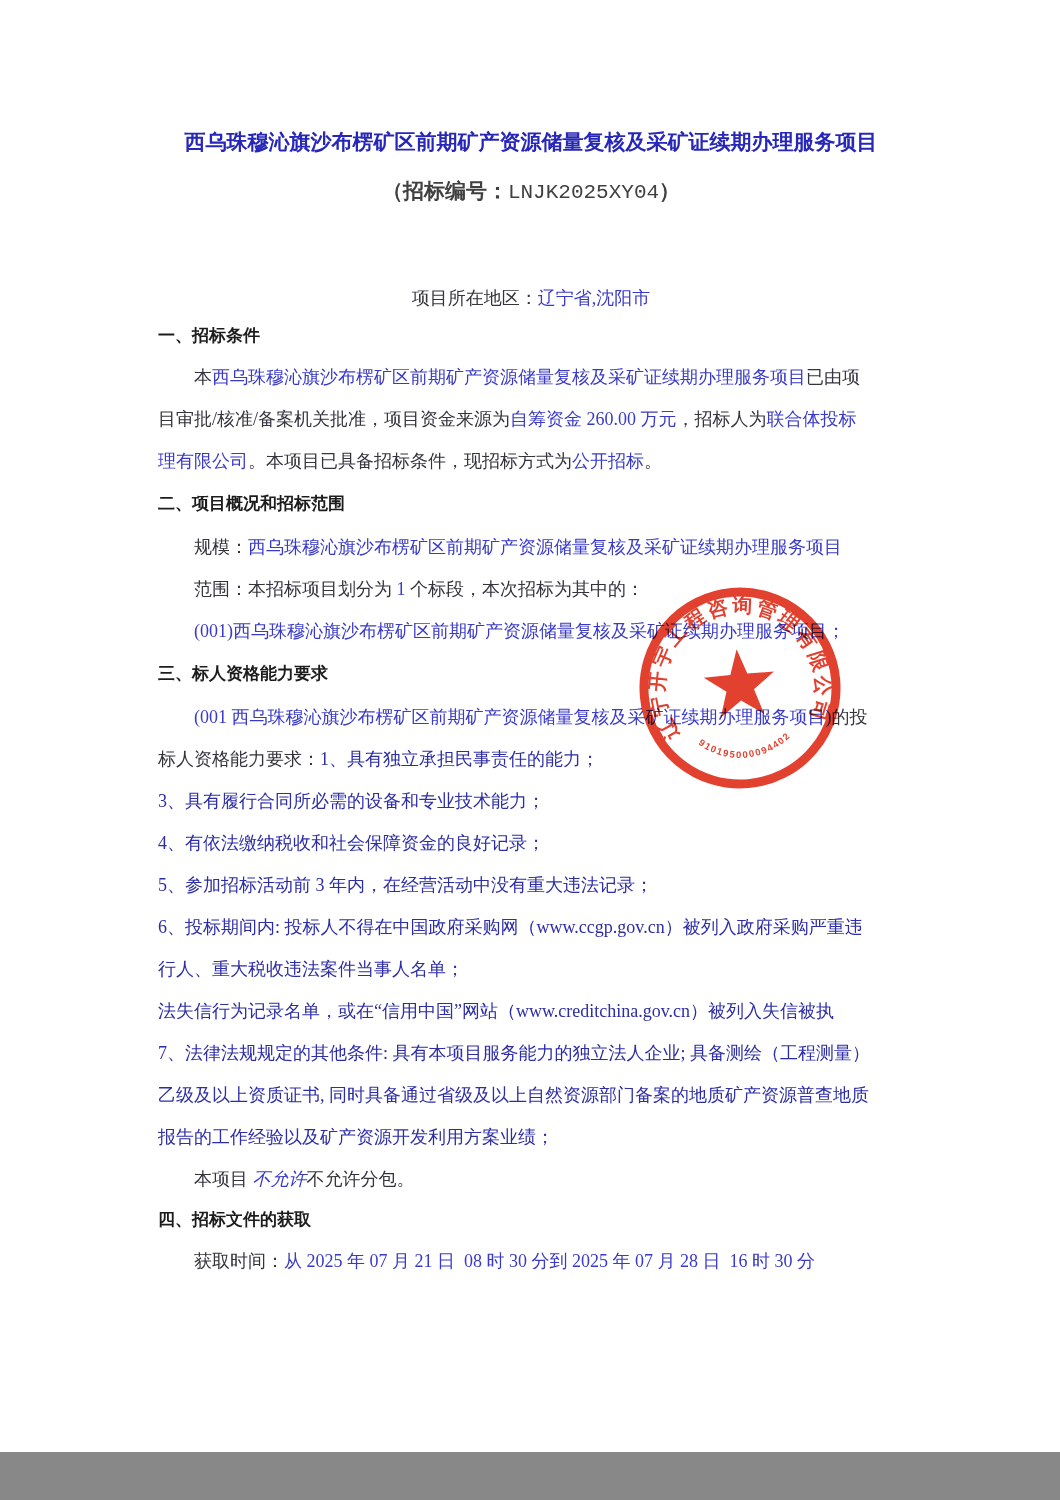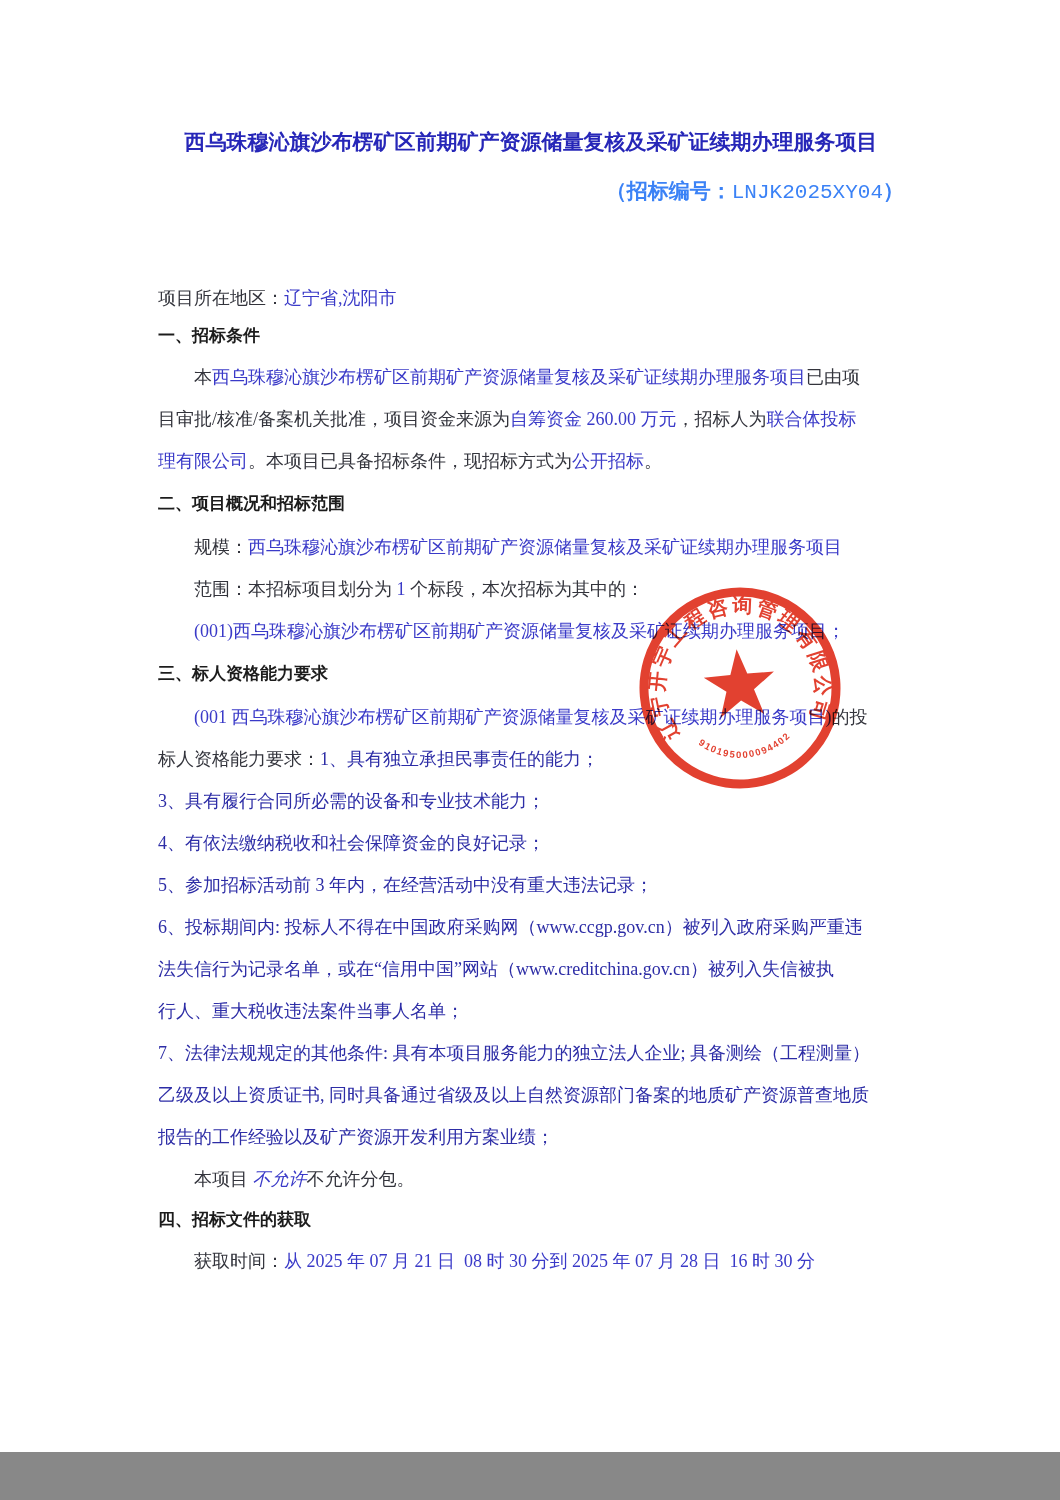--- a/index.html
+++ b/index.html
@@ -15,25 +15,25 @@
   .content{
     position:absolute;left:158px;top:0;width:746px;
   }
   .line{white-space:pre;font-size:18px;line-height:42px;color:#33343c;}
   .ind{padding-left:36px;}
   .doc-title{
     text-align:center;font-size:21px;font-weight:bold;color:#2626b8;
     line-height:32px;margin-top:126px;white-space:pre;
   }
   .doc-subtitle{
-    text-align:right;font-size:21px;font-weight:bold;color:#3b82f6;
+    text-align:center;font-size:21px;font-weight:bold;color:#404040;
     line-height:30px;margin-top:18px;white-space:pre;
   }
   .mono{font-family:"Liberation Mono","DejaVu Sans Mono",monospace;font-weight:normal;}
-  .region{margin-top:72px;line-height:36px;}
+  .region{margin-top:72px;line-height:36px;text-align:center;}
   .heading{
     font-size:17px;font-weight:bold;color:#1c1c1c;line-height:44px;white-space:pre;
     font-family:"Liberation Sans","DejaVu Sans",sans-serif;
   }
   .h-tight{line-height:40px;}
   .t-dark{color:#33343c;}
   .t-blue{color:#3a3ac8;}
   .t-navy{color:#2d2da6;}
   .t-blue-italic{color:#3a3ac8;font-style:italic;}
   .seal{
@@ -67,22 +67,22 @@
 
     <div class="heading">三、标人资格能力要求</div>
 
     <div class="line ind"><span class="t-blue">(001 西乌珠穆沁旗沙布楞矿区前期矿产资源储量复核及采矿证续期办理服务项目)</span><span class="t-dark">的投</span></div>
     <div class="line"><span class="t-dark">标人资格能力要求：</span><span class="t-navy">1、具有独立承担民事责任的能力；</span></div>
 
     <div class="line t-navy">3、具有履行合同所必需的设备和专业技术能力；</div>
     <div class="line t-navy">4、有依法缴纳税收和社会保障资金的良好记录；</div>
     <div class="line t-navy">5、参加招标活动前 3 年内，在经营活动中没有重大违法记录；</div>
     <div class="line t-navy">6、投标期间内: 投标人不得在中国政府采购网（www.ccgp.gov.cn）被列入政府采购严重违</div>
+    <div class="line t-navy">行人、重大税收违法案件当事人名单；</div>
     <div class="line t-navy">法失信行为记录名单，或在“信用中国”网站（www.creditchina.gov.cn）被列入失信被执</div>
-    <div class="line t-navy">行人、重大税收违法案件当事人名单；</div>
     <div class="line t-navy">7、法律法规规定的其他条件: 具有本项目服务能力的独立法人企业; 具备测绘（工程测量）</div>
     <div class="line t-navy">乙级及以上资质证书, 同时具备通过省级及以上自然资源部门备案的地质矿产资源普查地质</div>
     <div class="line t-navy">报告的工作经验以及矿产资源开发利用方案业绩；</div>
 
     <div class="line ind"><span class="t-dark">本项目 </span><span class="t-blue-italic">不允许</span><span class="t-dark">不允许分包。</span></div>
 
     <div class="heading h-tight">四、招标文件的获取</div>
 
     <div class="line ind"><span class="t-dark">获取时间：</span><span class="t-blue">从 2025 年 07 月 21 日  08 时 30 分到 2025 年 07 月 28 日  16 时 30 分</span></div>
 

